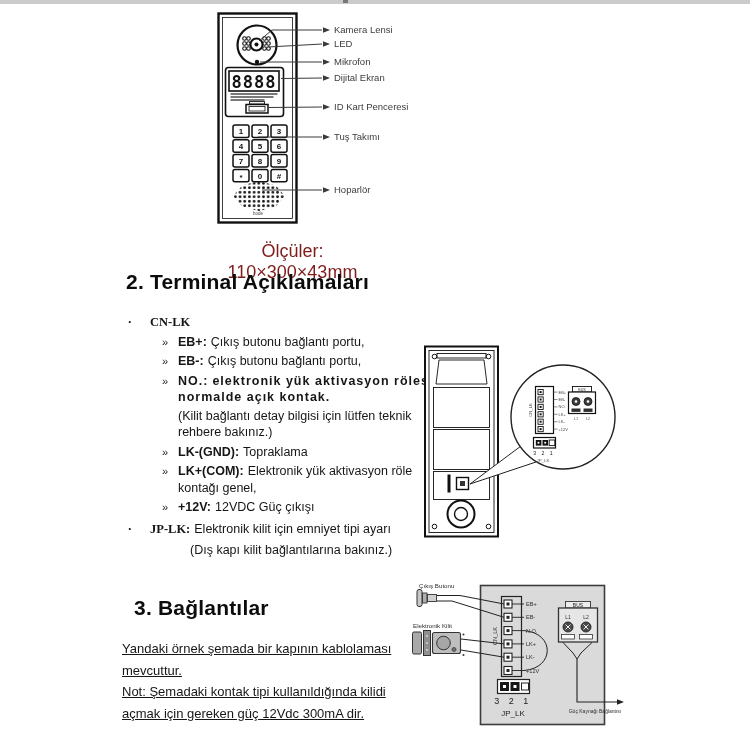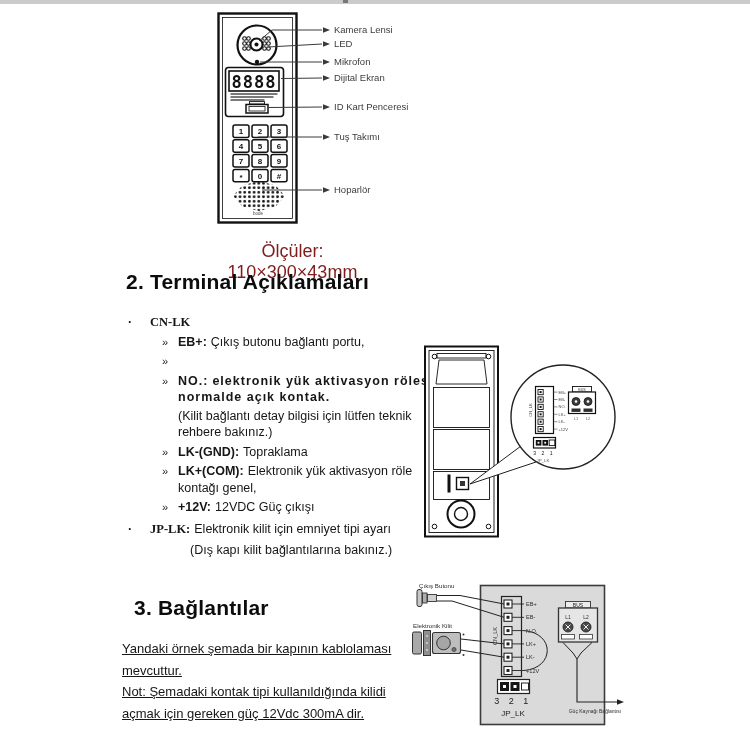--- a/index.html
+++ b/index.html
@@ -170,20 +170,21 @@
     <div class="lead">
       <span class="dot">·</span>
       <b>CN-LK</b>
     </div>
     <div class="sub">
       <span class="marker">»</span>
       <span class="sub-text"><b>EB+:</b><span>Çıkış butonu bağlantı portu,</span></span>
     </div>
     <div class="sub">
       <span class="marker">»</span>
+      <span class="sub-text"><b>EB-:</b><span>Çıkış butonu bağlantı portu,</span></span>
     </div>
     <div class="sub">
       <span class="marker">»</span>
       <span class="sub-text spaced"><b>NO.:</b><span>elektronik yük aktivasyon rölesi normalde açık kontak.</span></span>
     </div>
     <div class="note">(Kilit bağlantı detay bilgisi için lütfen teknik rehbere bakınız.)</div>
     <div class="sub">
       <span class="marker">»</span>
       <span class="sub-text"><b>LK-(GND):</b><span>Topraklama</span></span>
     </div>

